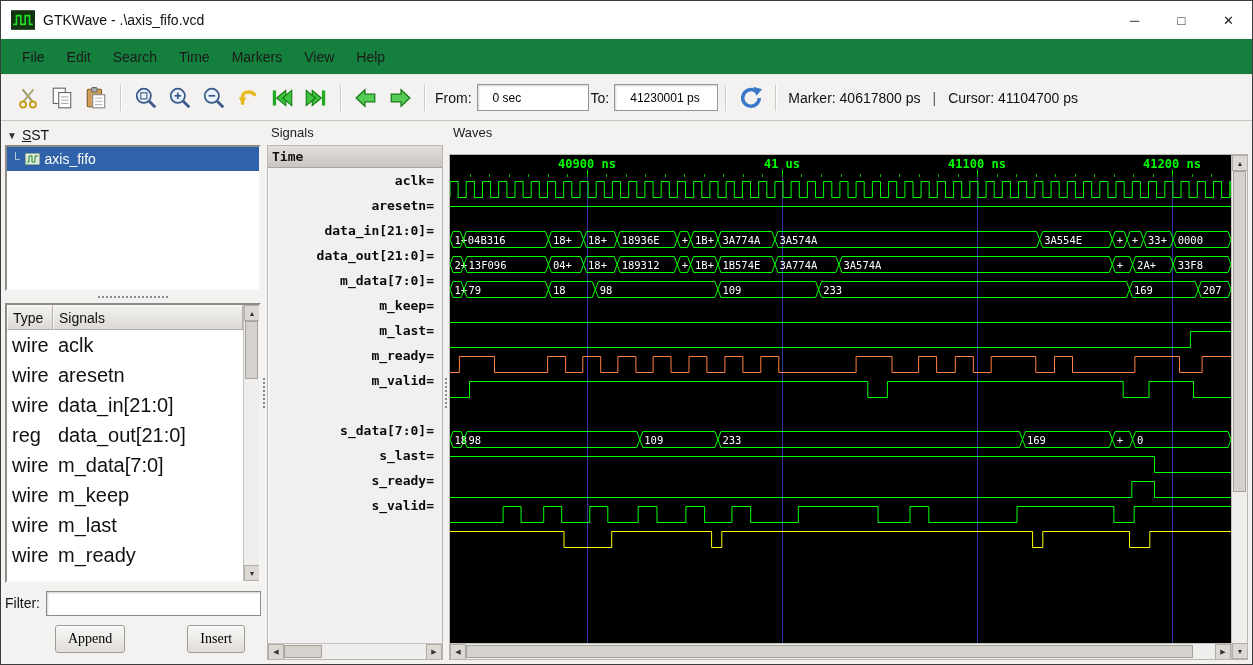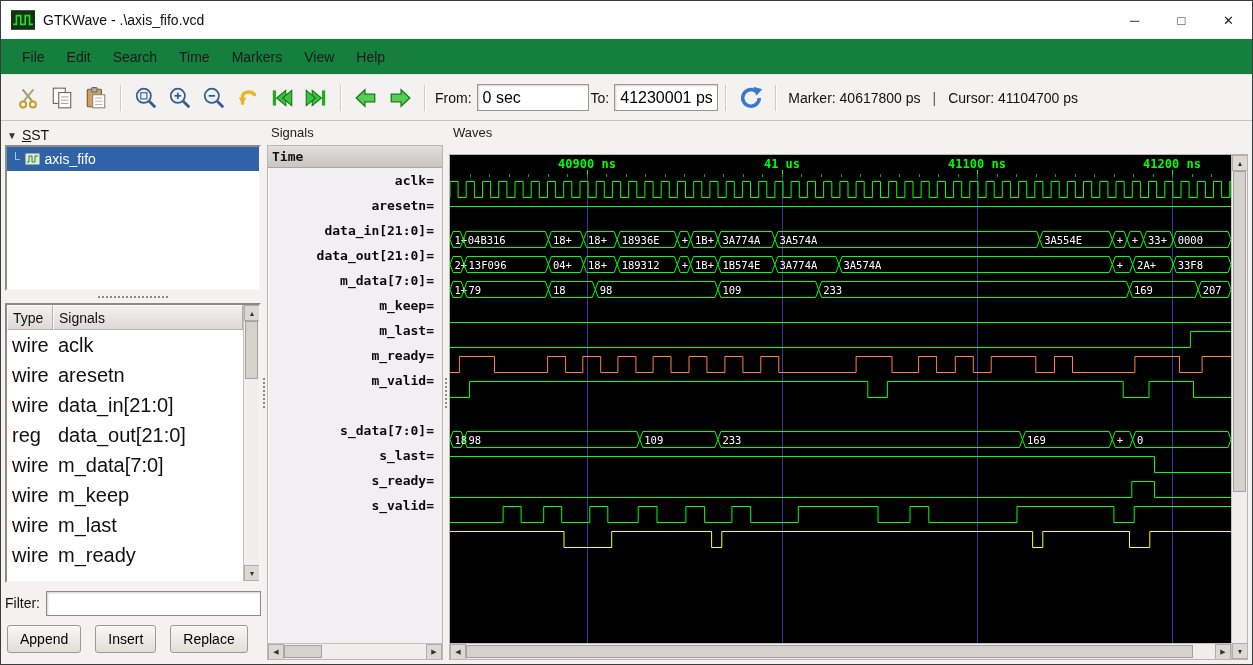--- a/index.html
+++ b/index.html
@@ -10,21 +10,21 @@
 .app-icon{margin-right:8px;display:flex;}
 .title-text{font-size:14px;}
 .window-controls{margin-left:auto;display:flex;height:100%;}
 .win-btn{width:47px;height:100%;display:flex;align-items:center;justify-content:center;font-size:13px;color:#222;}
 .menubar{height:36px;background:#15803d;display:flex;align-items:center;padding-left:10px;flex:none;border-bottom:1px solid #e8e6e4;}
 .menu-item{padding:8px 11px;font-size:14px;color:#1a1a1a;}
 .toolbar{height:46px;background:#f3f2f1;display:flex;align-items:center;padding:0 10px;flex:none;border-bottom:1px solid #c7c4c0;}
 .tb-btn{width:34px;height:36px;display:flex;align-items:center;justify-content:center;border-radius:3px;flex:none;}
 .tb-sep{width:0;height:26px;border-left:1px solid #cecbc7;border-right:1px solid #ffffff;margin:0 7px;flex:none;}
 .tb-label{font-size:14px;margin:0 5px 0 2px;white-space:nowrap;}
-.tb-input{height:27px;border:1px solid #9a9792;box-shadow:inset 1px 1px 2px rgba(0,0,0,.18);background:#fff;padding:2px 5px;font-size:16px;font-family:"Liberation Sans",sans-serif;}
+.tb-input{height:27px;border:1px solid #9a9792;box-shadow:inset 1px 1px 2px rgba(0,0,0,.18);background:#fff;padding:2px 15px;font-size:12px;font-family:"Liberation Sans",sans-serif;}
 .tb-text{font-size:14px;margin:15px 4px;white-space:nowrap;}
 .tb-pipe{color:#555;margin:0 8px;}
 .main{flex:1;display:flex;padding:4px;overflow:hidden;}
 .sst-col{width:256px;flex:none;display:flex;flex-direction:column;overflow:hidden;}
 .panel-gap-v{width:6px;flex:none;display:flex;align-items:center;justify-content:center;}
 .vdots{height:30px;border-left:2px dotted #8a8a8a;}
 .sst-header{height:20px;display:flex;align-items:center;font-size:14px;flex:none;}
 .expander{font-size:10px;margin:0 5px 0 2px;color:#333;}
 .mnemonic{text-decoration:underline;}
 .tree-box{height:146px;flex:none;background:#fff;border:2px solid;border-color:#8e8b87 #f5f4f2 #f5f4f2 #8e8b87;overflow:hidden;}
@@ -37,21 +37,21 @@
 .table-head{display:flex;height:25px;flex:none;}
 .th{background:linear-gradient(#f3f2f0,#dcd9d5);border:1px solid #b3b0ac;border-top-color:#fbfaf9;border-left-color:#fbfaf9;font-size:14px;display:flex;align-items:center;padding-left:5px;}
 .col-type{width:46px;flex:none;}
 .col-name{flex:1;}
 .tr{display:flex;height:30px;align-items:center;font-size:20px;flex:none;}
 .td{padding-left:5px;overflow:hidden;white-space:nowrap;}
 .sst-filter{height:30px;flex:none;display:flex;align-items:center;gap:6px;margin-top:5px;}
 .filter-label{font-size:14px;}
 .filter-input{flex:1;height:25px;border:1px solid #8e8b87;box-shadow:inset 1px 1px 2px rgba(0,0,0,.18);background:#fff;padding:2px 4px;font-size:13px;font-family:"Liberation Sans",sans-serif;}
 .sst-buttons{height:42px;flex:none;display:flex;align-items:center;gap:14px;padding:4px 2px;}
-.gtk-btn{padding:5px 12px;font-size:14px;background:linear-gradient(#f8f7f6,#e1ded9);border:1px solid #9d9a95;border-radius:3px;box-shadow:inset 0 1px 0 #fff;font-family:Liberation Sans, sans-serif;cursor:default;}
+.gtk-btn{padding:5px 12px;font-size:14px;background:linear-gradient(#f8f7f6,#e1ded9);border:1px solid #9d9a95;border-radius:3px;box-shadow:inset 0 1px 0 #fff;font-family:Liberation Serif, serif;cursor:default;margin-left:48px;}
 .signals-col{width:176px;flex:none;display:flex;flex-direction:column;overflow:hidden;}
 .frame-label{height:20px;font-size:13px;color:#222;padding-left:4px;flex:none;}
 .frame{flex:1;border:1px solid #b9b6b2;box-shadow:inset 1px 1px 0 #fdfdfc;display:flex;flex-direction:column;overflow:hidden;background:#f1eff2;}
 .time-header{height:22px;flex:none;background:linear-gradient(#e2dfdc,#c9c5c1);border-bottom:1px solid #a9a6a2;font:600 13px "DejaVu Sans Mono",monospace;display:flex;align-items:center;padding-left:4px;color:#111;}
 .signal-names{flex:1;overflow:hidden;display:flex;flex-direction:column;}
 .sig-row{height:25px;flex:none;font:600 13px "DejaVu Sans Mono",monospace;display:flex;align-items:center;justify-content:flex-end;padding-right:8px;color:#0a0a0a;}
 .waves-col{flex:1;display:flex;flex-direction:column;overflow:hidden;gap:9px;}
 .waves-frame{flex:1;border:1px solid #b9b6b2;display:flex;overflow:hidden;background:#000;}
 .wave-left{flex:1;display:flex;flex-direction:column;overflow:hidden;}
 .timeline{height:22px;flex:none;background:#000;}

